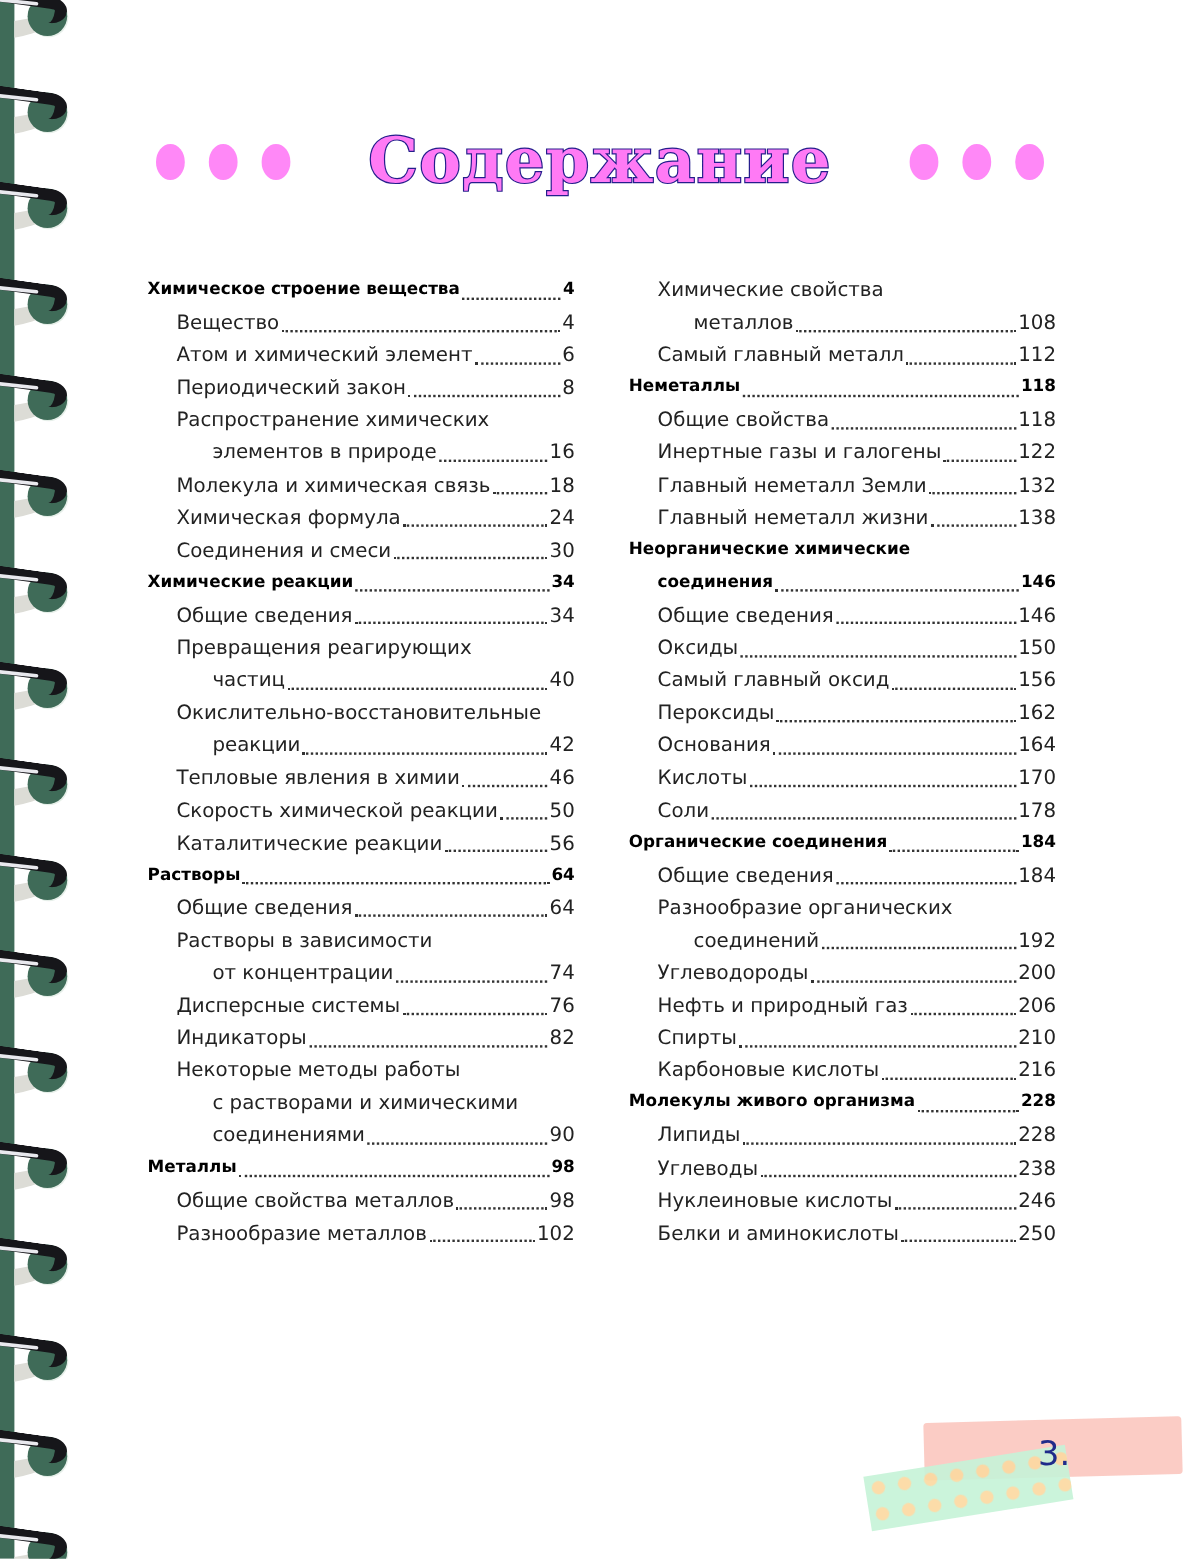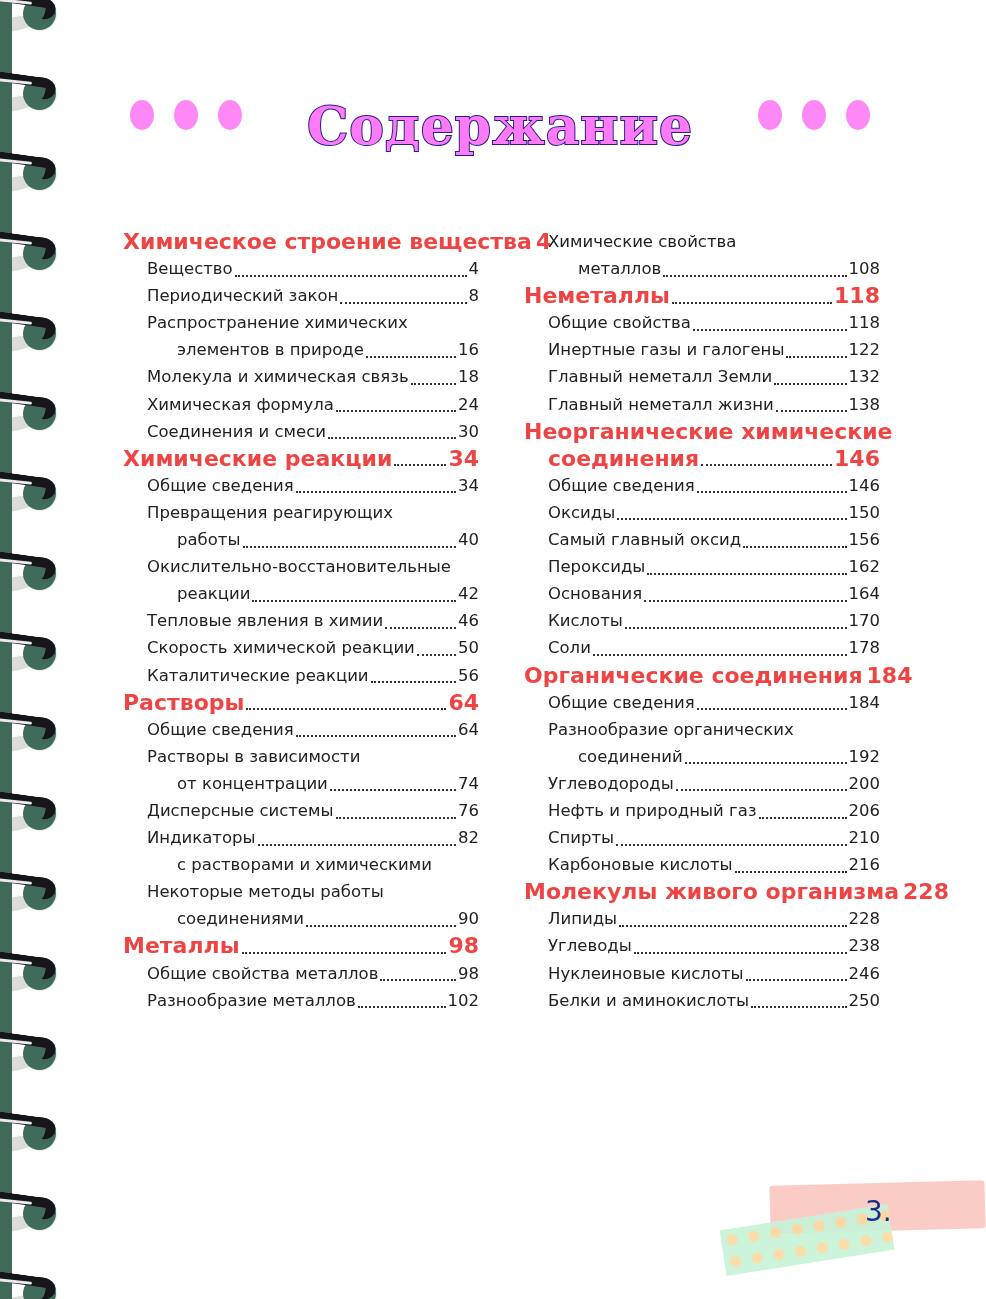--- a/index.html
+++ b/index.html
@@ -30,21 +30,21 @@
     border-radius: 0 26px 26px 0 / 0 20px 20px 0;
     box-sizing: border-box; transform: rotate(8deg);
   }
   .ring .wire-shine {
     position: absolute; left: -2px; top: 8px; width: 34px; height: 3px;
     background: #e9e9ee; border-radius: 2px; transform: rotate(6deg);
   }
 
   .title-row {
     position: absolute; left: 130px; top: 100px; width: 740px; height: 70px;
-    display: flex; align-items: flex-start; justify-content: space-between;
+    display: flex; align-items: center; justify-content: space-between;
   }
   .dot { width: 24px; height: 30px; border-radius: 50%; background: #ff88f7; }
   .dots { display: flex; gap: 20px; align-items: center; }
   .title {
     font-family: "DejaVu Serif", serif; font-weight: bold; font-size: 52px;
     color: #ff7af5; letter-spacing: 1px;
     -webkit-text-stroke: 2px #241e8c;
     paint-order: stroke fill;
     line-height: 1;
   }
@@ -57,21 +57,21 @@
     display: flex; align-items: baseline; white-space: nowrap;
     color: #222;
   }
   .row .t { flex: 0 0 auto; }
   .row .lead {
     flex: 1 1 auto; overflow: hidden; margin: 0 2px;
     border-bottom: 2px dotted #333; height: 0; align-self: center;
     position: relative; top: 7px;
   }
   .row .p { flex: 0 0 auto; text-align: right; }
-  .row.h { font-weight: bold; color: #ef4444; font-size: 22px; }
+  .row.h { font-weight: bold; color: #000000; font-size: 14px; }
   .row.l1 { padding-left: 24px; }
   .row.l2 { padding-left: 54px; align-items: flex-end; }
 
   .tape-wrap { position: absolute; left: 720px; top: 1175px; width: 266px; height: 110px; }
   .tape-pink {
     position: absolute; left: 50px; top: 8px; width: 215px; height: 48px;
     background: #fbc9c2; opacity: 0.95; transform: rotate(-1.5deg);
     border-radius: 3px;
   }
   .tape-green {
@@ -213,20 +213,25 @@
       <span class="t">Химическое строение вещества</span>
       <span class="lead"></span>
       <span class="p">4</span>
     </div>
     <div class="row l1">
       <span class="t">Вещество</span>
       <span class="lead"></span>
       <span class="p">4</span>
     </div>
     <div class="row l1">
+      <span class="t">Атом и химический элемент</span>
+      <span class="lead"></span>
+      <span class="p">6</span>
+    </div>
+    <div class="row l1">
       <span class="t">Периодический закон</span>
       <span class="lead"></span>
       <span class="p">8</span>
     </div>
     <div class="row l1 noleader">
       <span class="t">Распространение химических</span>
     </div>
     <div class="row l2">
       <span class="t">элементов в природе</span>
       <span class="lead"></span>
@@ -254,21 +259,21 @@
     </div>
     <div class="row l1">
       <span class="t">Общие сведения</span>
       <span class="lead"></span>
       <span class="p">34</span>
     </div>
     <div class="row l1 noleader">
       <span class="t">Превращения реагирующих</span>
     </div>
     <div class="row l2">
-      <span class="t">работы</span>
+      <span class="t">частиц</span>
       <span class="lead"></span>
       <span class="p">40</span>
     </div>
     <div class="row l1 noleader">
       <span class="t">Окислительно-восстановительные</span>
     </div>
     <div class="row l2">
       <span class="t">реакции</span>
       <span class="lead"></span>
       <span class="p">42</span>
@@ -308,27 +313,27 @@
     </div>
     <div class="row l1">
       <span class="t">Дисперсные системы</span>
       <span class="lead"></span>
       <span class="p">76</span>
     </div>
     <div class="row l1">
       <span class="t">Индикаторы</span>
       <span class="lead"></span>
       <span class="p">82</span>
+    </div>
+    <div class="row l1 noleader">
+      <span class="t">Некоторые методы работы</span>
     </div>
     <div class="row l2 noleader">
       <span class="t">с растворами и химическими</span>
     </div>
-    <div class="row l1 noleader">
-      <span class="t">Некоторые методы работы</span>
-    </div>
     <div class="row l2">
       <span class="t">соединениями</span>
       <span class="lead"></span>
       <span class="p">90</span>
     </div>
     <div class="row h">
       <span class="t">Металлы</span>
       <span class="lead"></span>
       <span class="p">98</span>
     </div>
@@ -344,20 +349,25 @@
     </div>
   </div>
 <div class="col right" id="col-right">
     <div class="row l1 noleader">
       <span class="t">Химические свойства</span>
     </div>
     <div class="row l2">
       <span class="t">металлов</span>
       <span class="lead"></span>
       <span class="p">108</span>
+    </div>
+    <div class="row l1">
+      <span class="t">Самый главный металл</span>
+      <span class="lead"></span>
+      <span class="p">112</span>
     </div>
     <div class="row h">
       <span class="t">Неметаллы</span>
       <span class="lead"></span>
       <span class="p">118</span>
     </div>
     <div class="row l1">
       <span class="t">Общие свойства</span>
       <span class="lead"></span>
       <span class="p">118</span>

